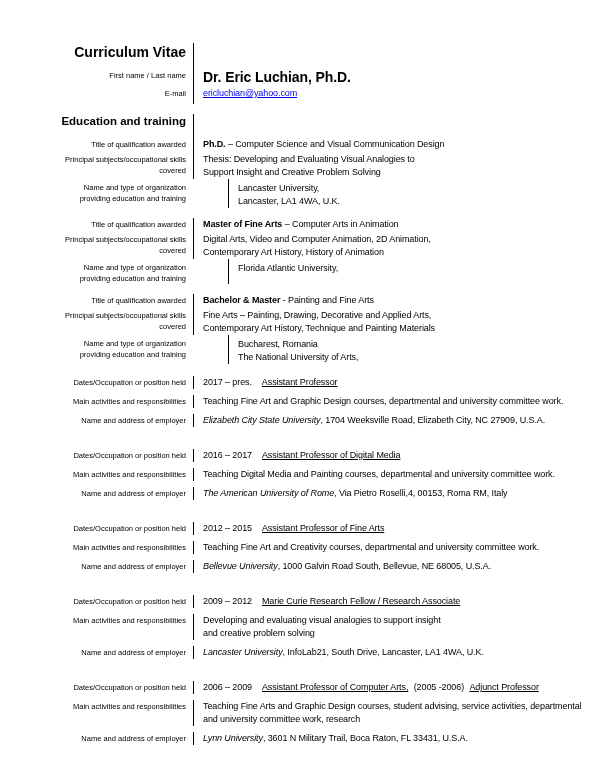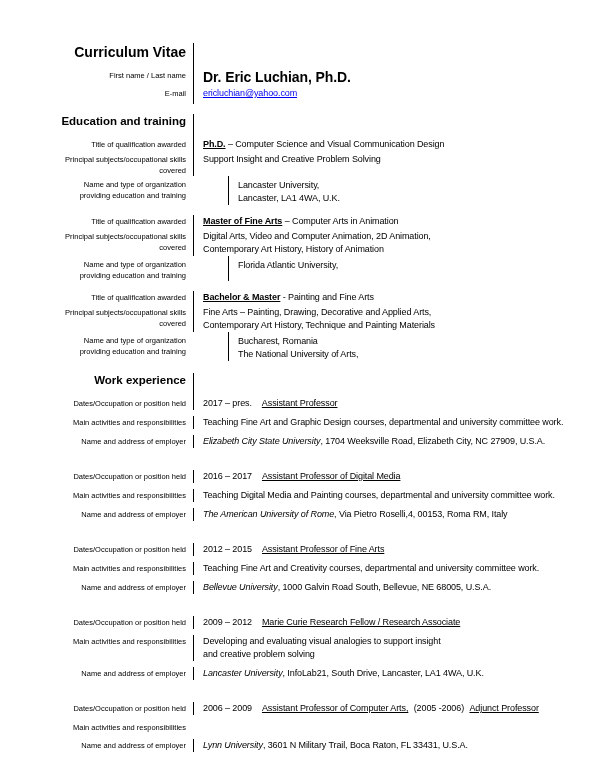--- a/index.html
+++ b/index.html
@@ -40,21 +40,21 @@
   .cv-title-row .label-col { display: flex; flex-direction: column; justify-content: flex-start; padding-bottom: 2px; }
   .cv-title { font-size: 14px; font-weight: bold; }
   .section-row { height: 24px; }
   .section-row .label-col { display: flex; flex-direction: column; justify-content: flex-start; padding-bottom: 3px; }
   .section-heading { font-size: 11.5px; font-weight: bold; }
   .name { font-weight: bold; font-size: 14px; }
   .name-row { height: 18px; }
   .name-row .content-col { padding-top: 2px; }
   .email-row { height: 17px; }
   a.email { color: #0000ee; text-decoration: underline; cursor: pointer; }
-  .qual { font-weight: bold; text-decoration: underline; }
+  .qual { font-weight: bold; }
   .edu-title-row .content-col { padding-bottom: 2px; }
   .edu-org-row .content-col, .edu-org-row .label-col { padding-top: 3px; }
   .edu-org-row { padding-bottom: 2px; gap: 35px; }
   .work-row { margin-bottom: 6px; }
   .dates { }
   .pos { font-weight: normal; text-decoration: underline; margin-left: 10px; }
   .pos2 { margin-left: 3px; }
   .mid { margin-left: 3px; }
   .emp { font-style: italic; }
   .nowrap { white-space: nowrap; }
@@ -99,20 +99,21 @@
     <div class="content-col nowrap">
       <span class="qual">Ph.D.</span><span> – Computer Science and Visual Communication Design</span>
     </div>
   </div>
   <div class="row">
     <div class="label-col label">
       <div>Principal subjects/occupational skills</div>
       <div>covered</div>
     </div>
     <div class="content-col">
+      <div class="nowrap">Thesis: Developing and Evaluating Visual Analogies to</div>
       <div class="nowrap">Support Insight and Creative Problem Solving</div>
     </div>
   </div>
   <div class="row edu-org-row">
     <div class="label-col label">
       <div>Name and type of organization</div>
       <div>providing education and training</div>
     </div>
     <div class="content-col">
       <div class="nowrap">Lancaster University,</div>
@@ -169,26 +170,20 @@
       <div>Name and type of organization</div>
       <div>providing education and training</div>
     </div>
     <div class="content-col">
       <div class="nowrap">Bucharest, Romania</div>
       <div class="nowrap">The National University of Arts,</div>
     </div>
   </div>
   <div class="gap g10"></div>
 
-  <div class="row section-row">
-    <div class="label-col">
-      <span class="section-heading">Work experience</span>
-    </div>
-    <div class="content-col"></div>
-  </div>
 
   <div class="row work-row">
     <div class="label-col label">Dates/Occupation or position held</div>
     <div class="content-col nowrap">
       <span class="dates">2017 – pres.</span><span class="pos">Assistant Professor</span>
     </div>
   </div>
   <div class="row work-row">
     <div class="label-col label">Main activities and responsibilities</div>
     <div class="content-col">
@@ -265,20 +260,24 @@
   <div class="gap g16"></div>
 
   <div class="row work-row">
     <div class="label-col label">Dates/Occupation or position held</div>
     <div class="content-col nowrap">
       <span class="dates">2006 – 2009</span><span class="pos">Assistant Professor of Computer Arts,</span><span class="mid"> (2005 -2006) </span><span class="pos pos2">Adjunct Professor</span>
     </div>
   </div>
   <div class="row work-row">
     <div class="label-col label">Main activities and responsibilities</div>
+    <div class="content-col">
+      <div class="nowrap">Teaching Fine Arts and Graphic Design courses, student advising, service activities, departmental</div>
+      <div class="nowrap">and university committee work, research</div>
+    </div>
   </div>
   <div class="row work-row">
     <div class="label-col label">Name and address of employer</div>
     <div class="content-col nowrap">
       <span class="emp">Lynn University</span><span>, 3601 N Military Trail, Boca Raton, FL 33431, U.S.A.</span>
     </div>
   </div>
 
 </div>
 

